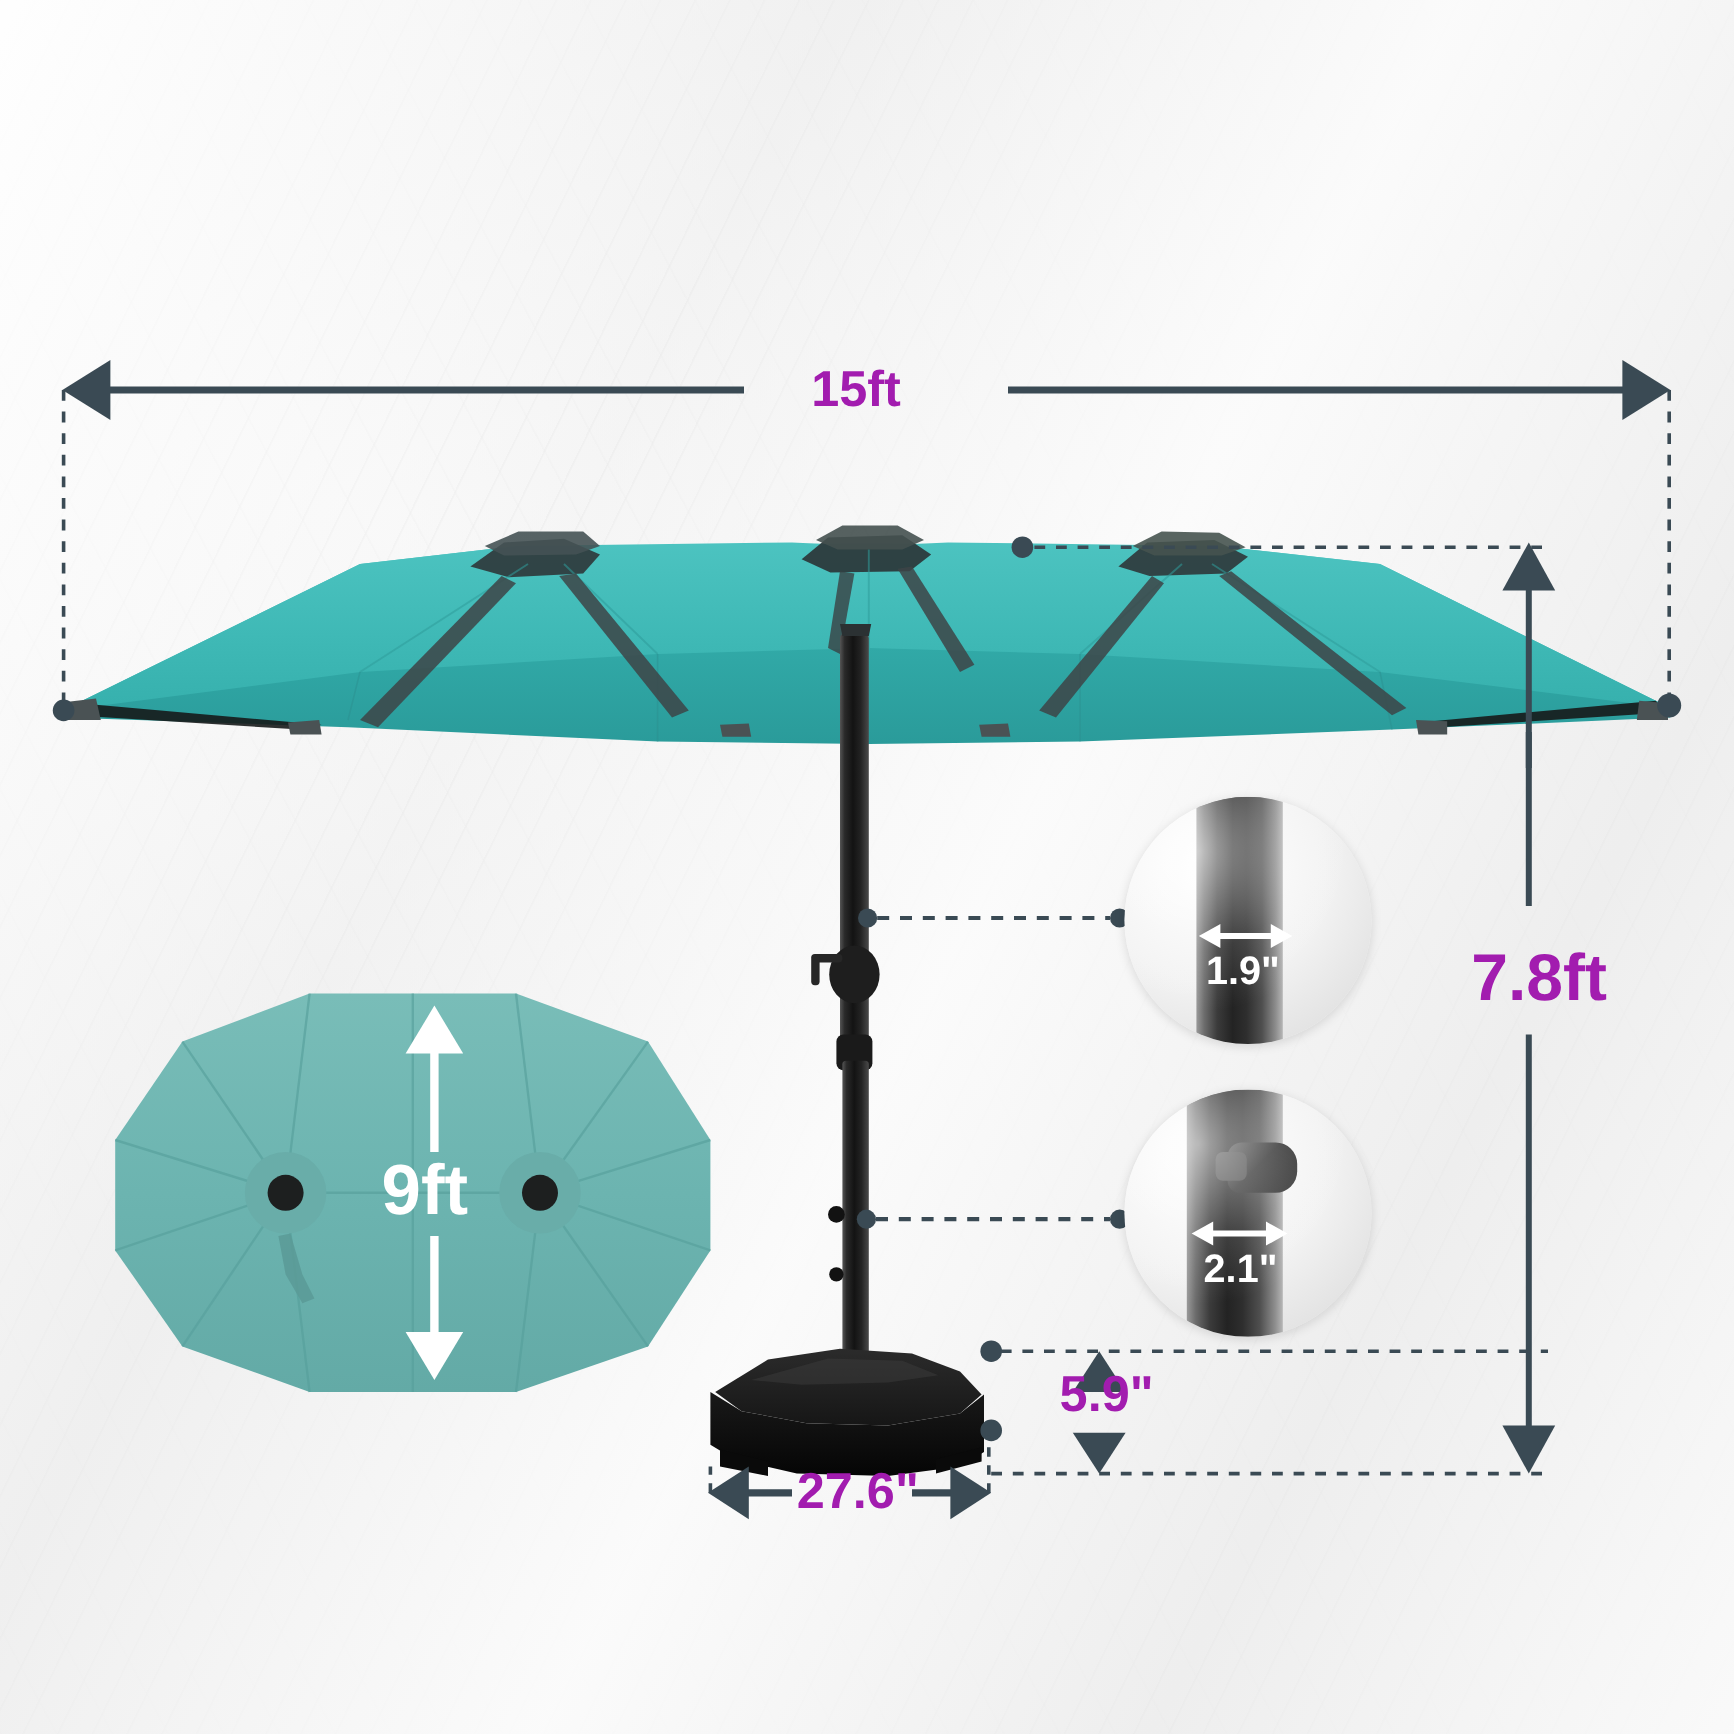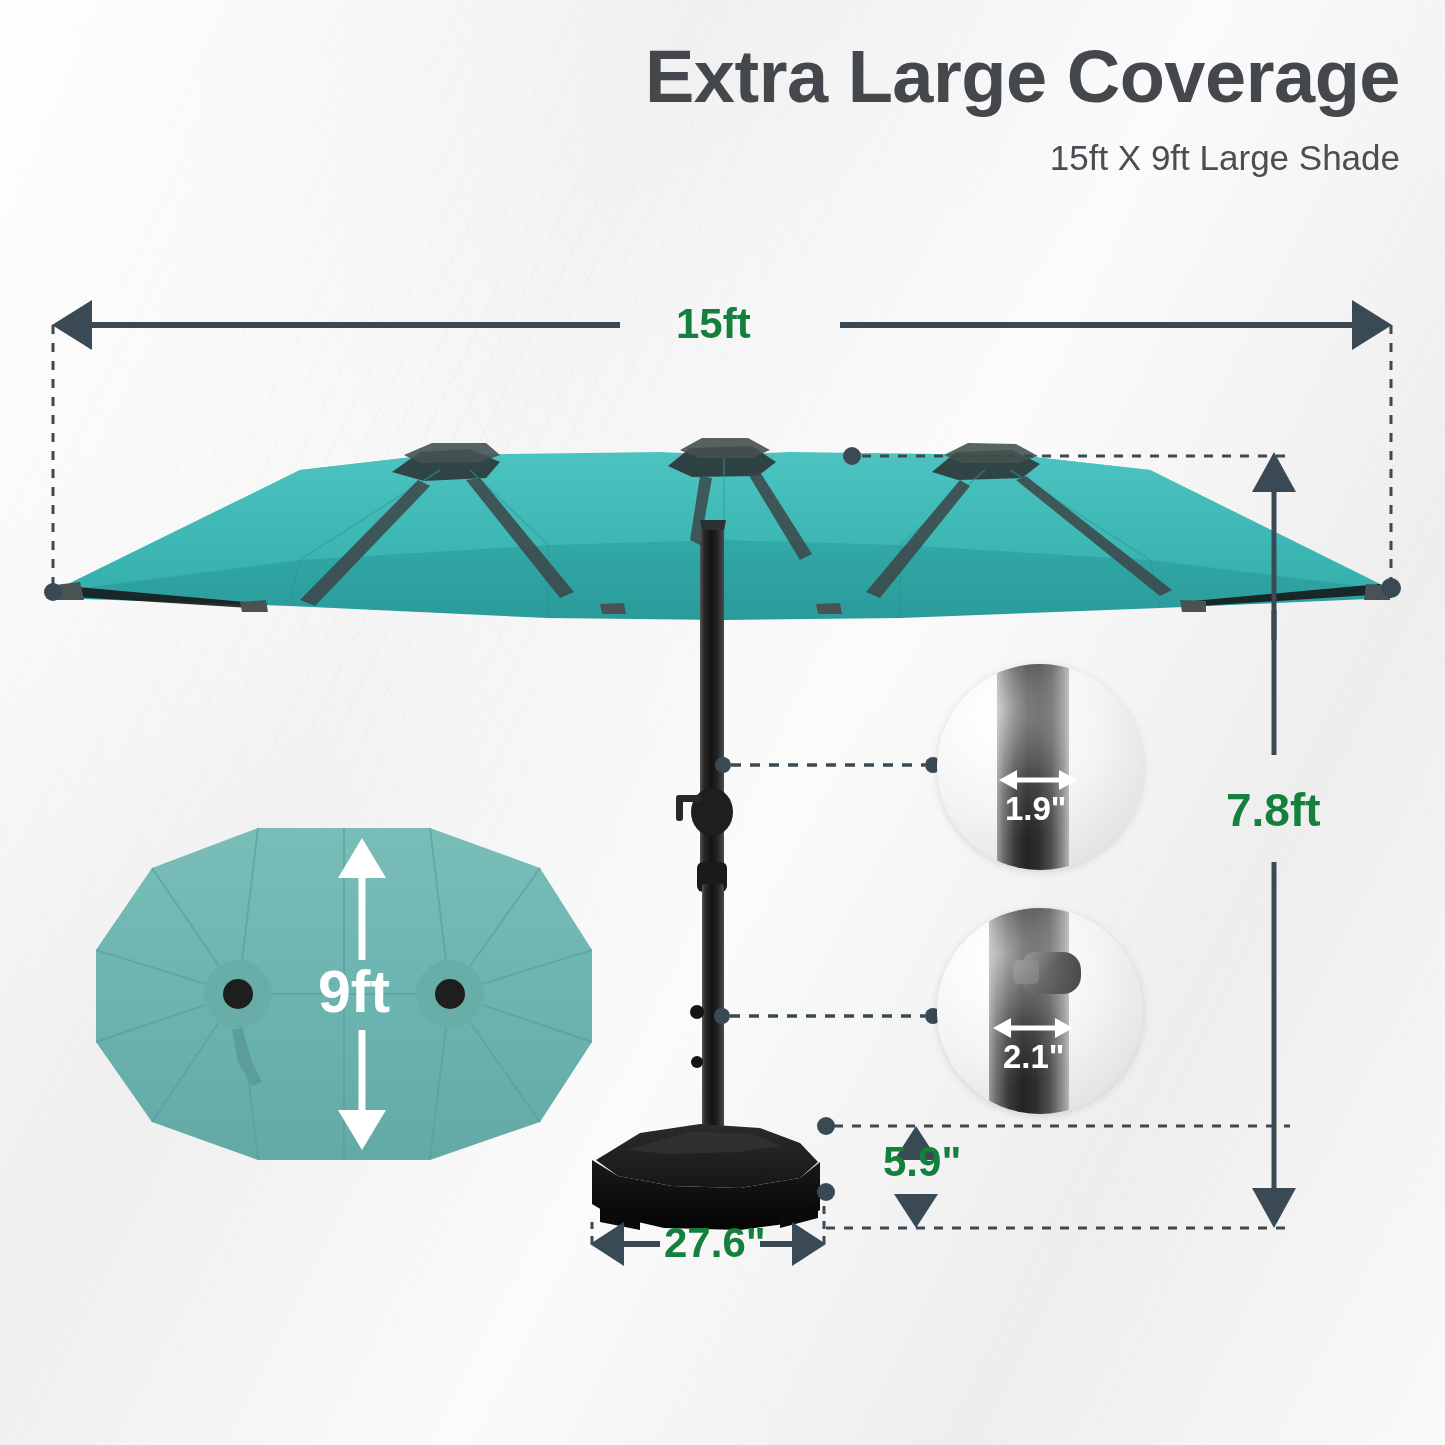--- a/index.html
+++ b/index.html
@@ -49,21 +49,21 @@
     font-weight: normal;
     color: #4a4d51;
     margin: 26px 0 0 0;
     line-height: 1.0;
     white-space: nowrap;
   }
 
   
   .dim-label {
     position: absolute;
-    color: #15803d;
+    color: #a21caf;
     font-weight: bold;
     white-space: nowrap;
     line-height: 1;
   }
   .svg-layer {
     position: absolute;
     left: 0;
     top: 0;
     width: 1445px;
     height: 1445px;
@@ -101,24 +101,20 @@
     background: radial-gradient(circle at 30% 22%, rgba(255,255,255,0.55) 0%, rgba(255,255,255,0.12) 38%, rgba(255,255,255,0) 62%);
   }
 </style>
 </head>
 <body>
 
 <div id="page">
 
   <div id="bg-texture"></div>
 
-  <div id="header-block">
-    <div id="page-title">Extra Large Coverage</div>
-    <div id="page-subtitle">15ft X 9ft Large Shade</div>
-  </div>
 
   <svg class="svg-layer" viewBox="0 0 1445 1445">
     <defs>
       <linearGradient id="gradCanopyTop" x1="0" y1="0" x2="0" y2="1">
         <stop offset="0%" stop-color="#4cc3c0"></stop>
         <stop offset="55%" stop-color="#3fb9b6"></stop>
         <stop offset="100%" stop-color="#36b0ad"></stop>
       </linearGradient>
       <linearGradient id="gradCanopyUnder" x1="0" y1="0" x2="0" y2="1">
         <stop offset="0%" stop-color="#31a9a7"></stop>
@@ -317,21 +313,21 @@
 
       <line x1="362" y1="862" x2="362" y2="960" stroke="#ffffff" stroke-width="7"></line>
       <path d="M 362 838 L 338 878 L 386 878 Z" fill="#ffffff"></path>
       <line x1="362" y1="1030" x2="362" y2="1126" stroke="#ffffff" stroke-width="7"></line>
       <path d="M 362 1150 L 338 1110 L 386 1110 Z" fill="#ffffff"></path>
     </g>
   </svg>
 
   <div class="dim-label" style="left:676px; top:303px; font-size:42px;">15ft</div>
 
-  <div class="dim-label" style="left:1226px; top:787px; font-size:46px;">7.8ft</div>
+  <div class="dim-label" style="left:1226px; top:787px; font-size:55px;">7.8ft</div>
 
   <div class="white-dim-label" style="left:318px; top:963px; font-size:59px;">9ft</div>
 
   <div class="dim-label" style="left:883px; top:1141px; font-size:42px;">5.9"</div>
 
   <div class="dim-label" style="left:664px; top:1222px; font-size:42px;">27.6"</div>
 
   <div class="callout" style="left:937px; top:664px; width:206px; height:206px;">
     <div class="callout-pole" style="left:60px; width:72px;"></div>
     <div class="callout-sheen"></div>

